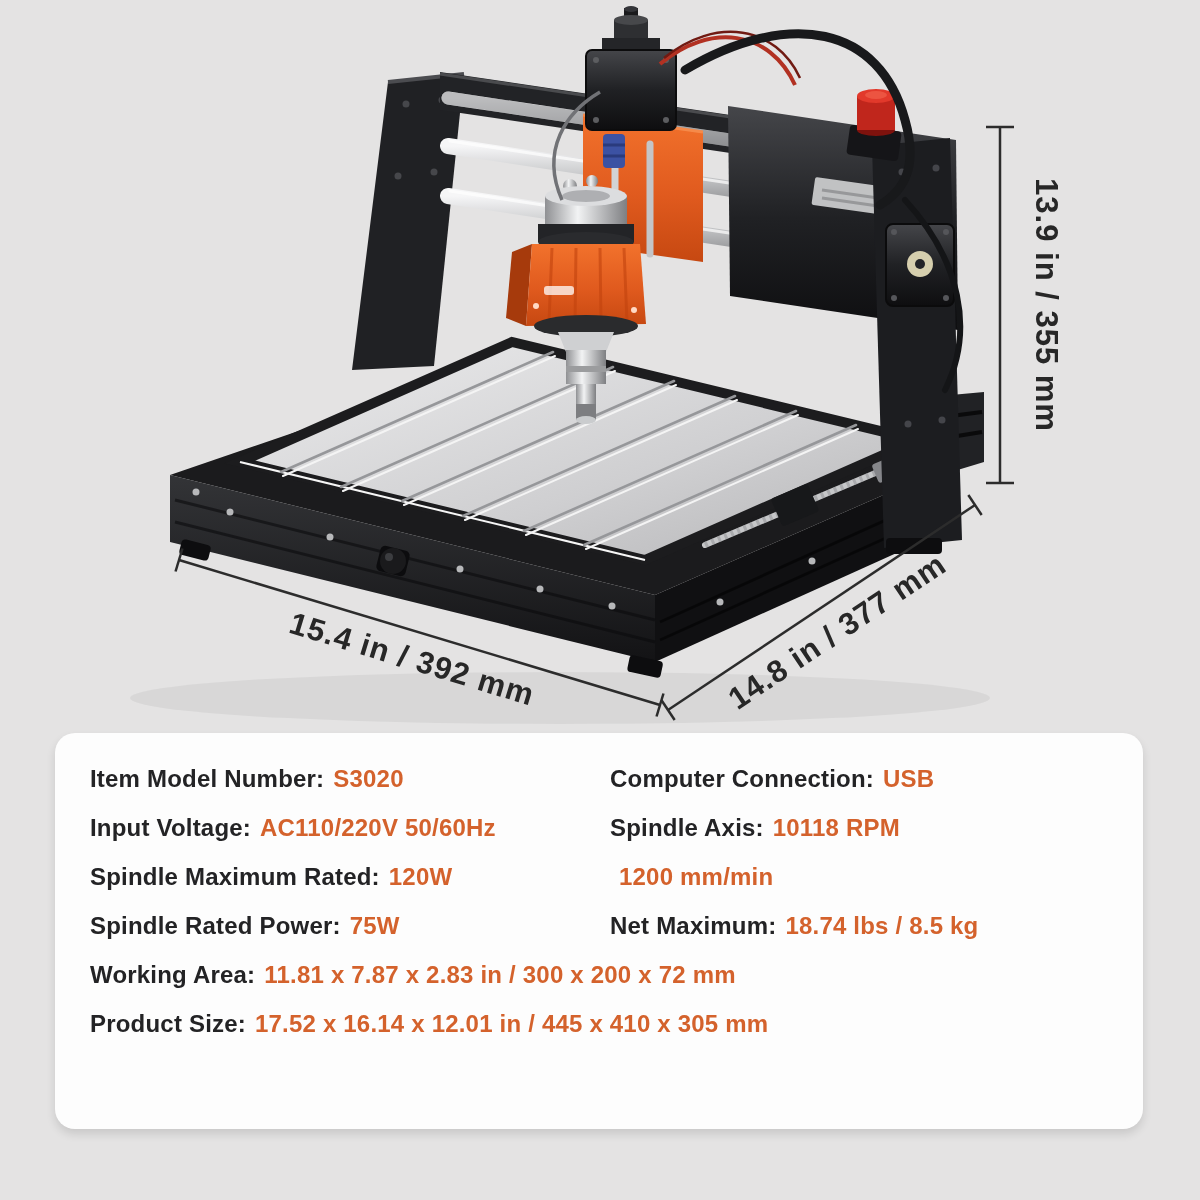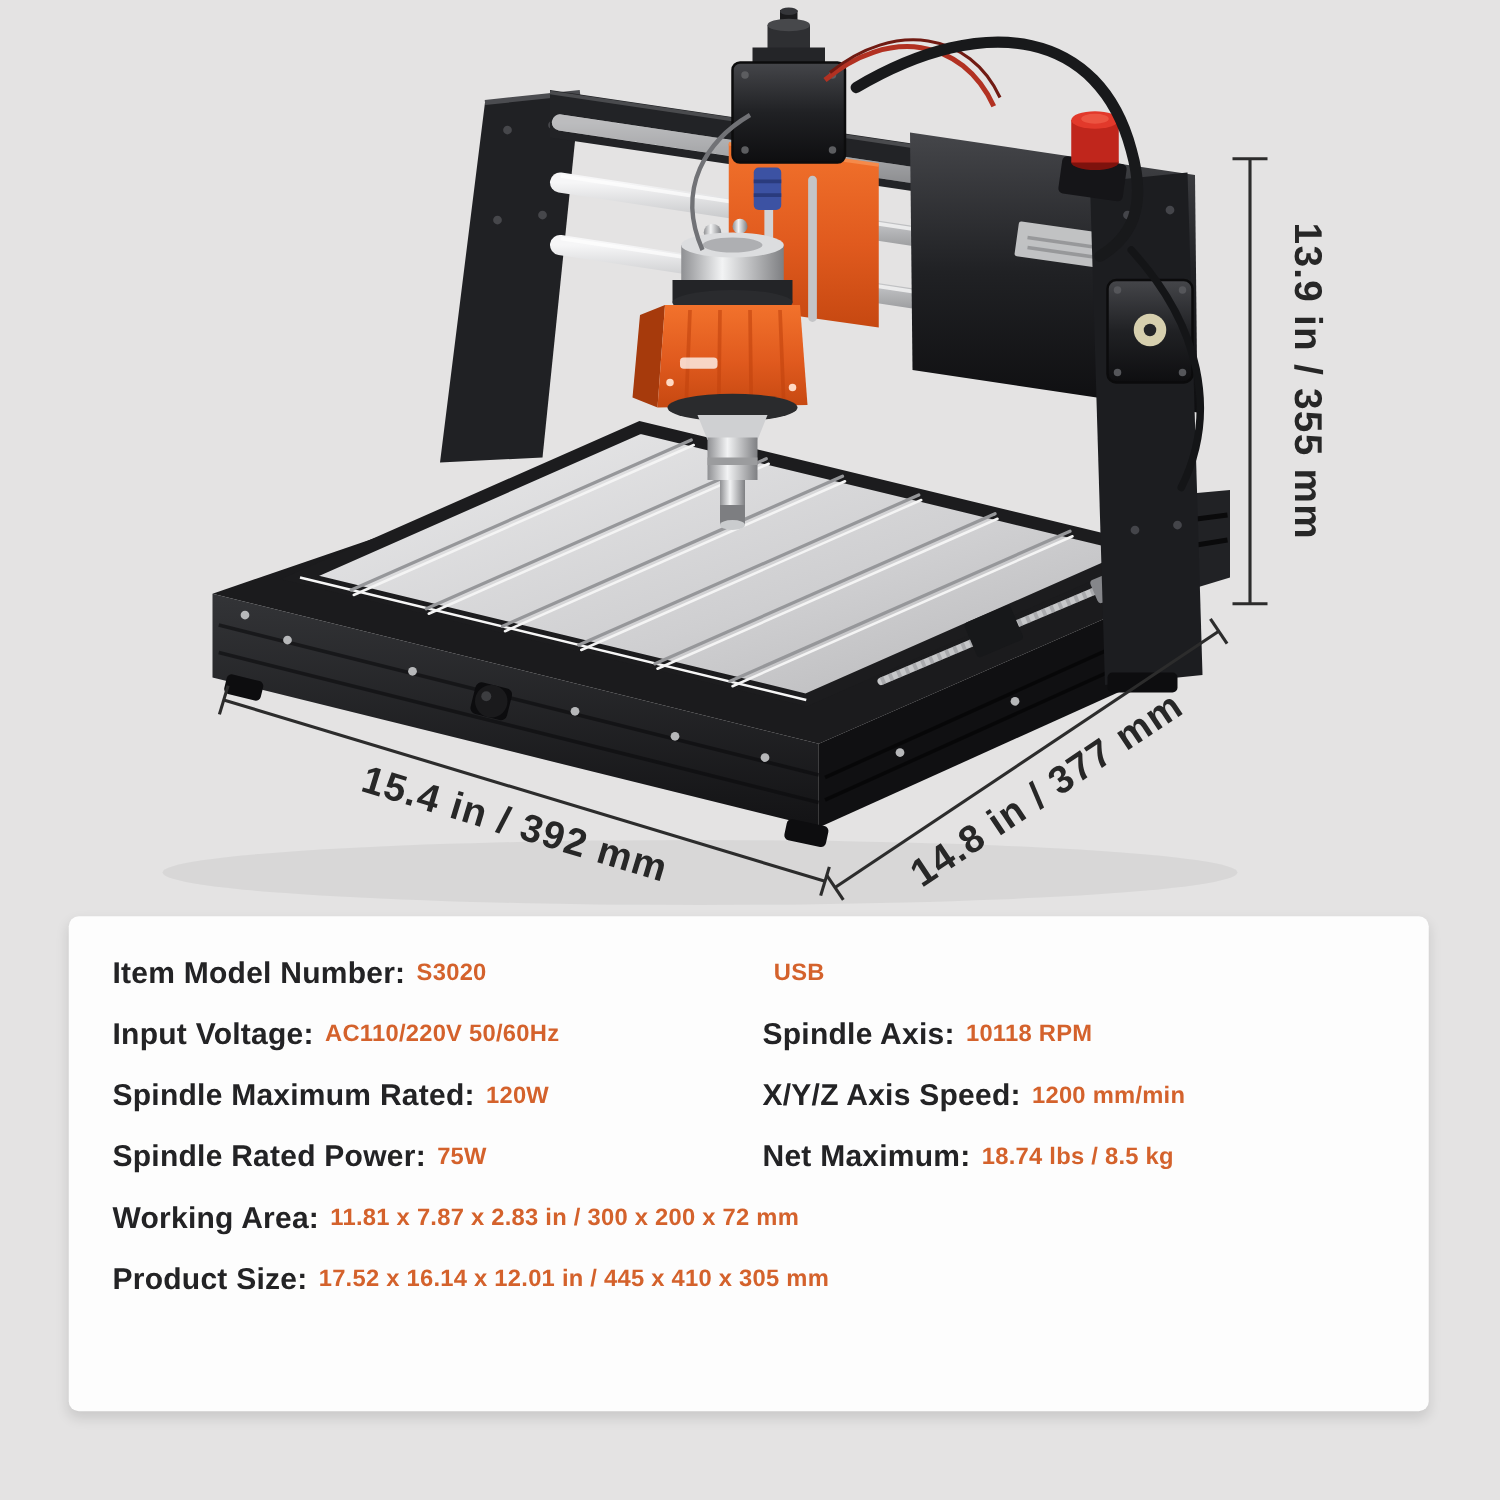--- a/index.html
+++ b/index.html
@@ -9,29 +9,29 @@
     font-family:"Liberation Sans", sans-serif;
   }
   .photo-area{position:absolute;left:0;top:0;width:1200px;height:733px;}
   .photo-area svg{display:block;}
   .dim-label{
     font-family:"Liberation Sans", sans-serif;
     font-weight:bold;font-size:31px;fill:#272727;letter-spacing:1px;
   }
   .spec-panel{
     position:absolute;left:55px;top:733px;width:1088px;height:396px;
-    background:#fdfdfd;border-radius:8px;
+    background:#fdfdfd;border-radius:20px;
     box-shadow:0 5px 10px rgba(0,0,0,0.12);
     box-sizing:border-box;padding:21px 25px 0 35px;
   }
   .spec-grid{display:grid;grid-template-columns:520px auto;}
   .spec-row{height:49px;display:flex;align-items:center;white-space:nowrap;}
   .spec-row.full{grid-column:1 / -1;align-items:center;}
   .lbl{color:#232325;font-weight:bold;font-size:24px;letter-spacing:0.2px;}
-  .val{color:#d4622c;font-weight:bold;font-size:19px;margin-left:9px;letter-spacing:0.2px;}
+  .val{color:#d4622c;font-weight:bold;font-size:24px;margin-left:9px;letter-spacing:0.2px;}
 </style>
 </head>
 <body>
 
 <div class="photo-area">
 <svg width="1200" height="733" viewBox="0 0 1200 733" xmlns="http://www.w3.org/2000/svg">
   <defs>
     <linearGradient id="railGrad" x1="0" y1="0" x2="0" y2="1">
       <stop offset="0" stop-color="#f6f6f7"></stop>
           <stop offset="0.45" stop-color="#c7c8ca"></stop>
@@ -270,38 +270,38 @@
 </div>
 
 <div class="spec-panel">
   <div class="spec-grid">
 
     <div class="spec-row">
       <span class="lbl">Item Model Number:</span>
       <span class="val">S3020</span>
     </div>
     <div class="spec-row">
+      <span class="lbl">Computer Connection:</span>
       <span class="val">USB</span>
     </div>
 
     <div class="spec-row">
       <span class="lbl">Input Voltage:</span>
       <span class="val">AC110/220V 50/60Hz</span>
     </div>
     <div class="spec-row">
       <span class="lbl">Spindle Axis:</span>
       <span class="val">10118 RPM</span>
     </div>
 
     <div class="spec-row">
       <span class="lbl">Spindle Maximum Rated:</span>
       <span class="val">120W</span>
     </div>
     <div class="spec-row">
-      <span class="lbl">X/Y/Z Axis Speed:</span>
       <span class="val">1200 mm/min</span>
     </div>
 
     <div class="spec-row">
       <span class="lbl">Spindle Rated Power:</span>
       <span class="val">75W</span>
     </div>
     <div class="spec-row">
       <span class="lbl">Net Maximum:</span>
       <span class="val">18.74 lbs / 8.5 kg</span>

